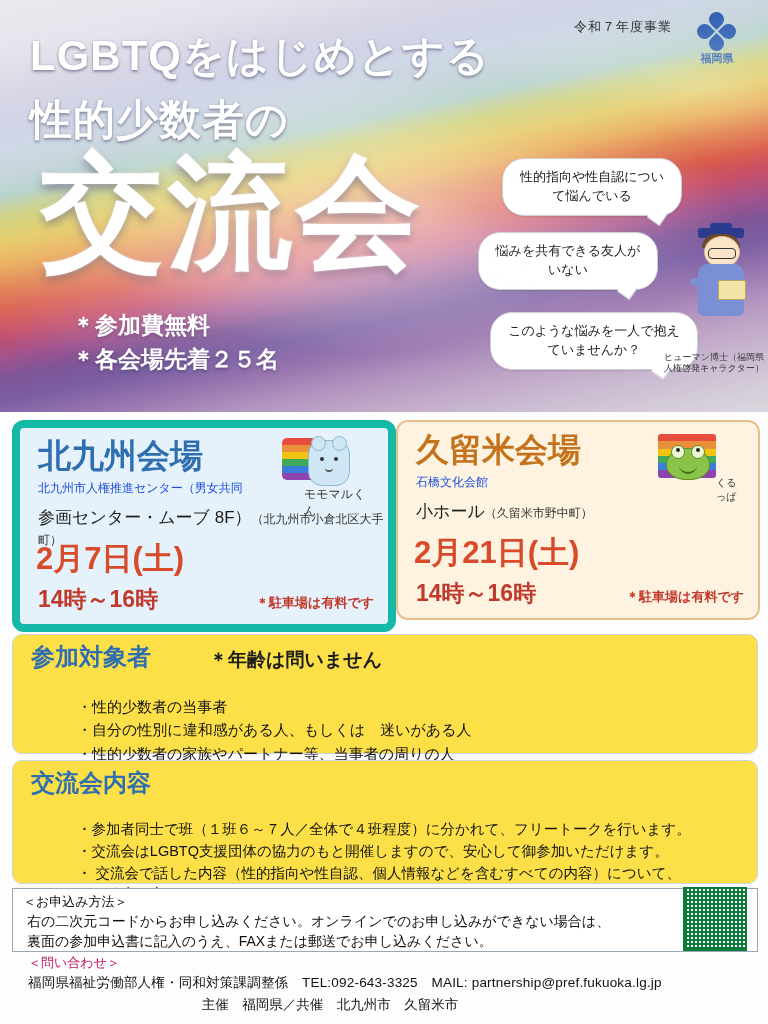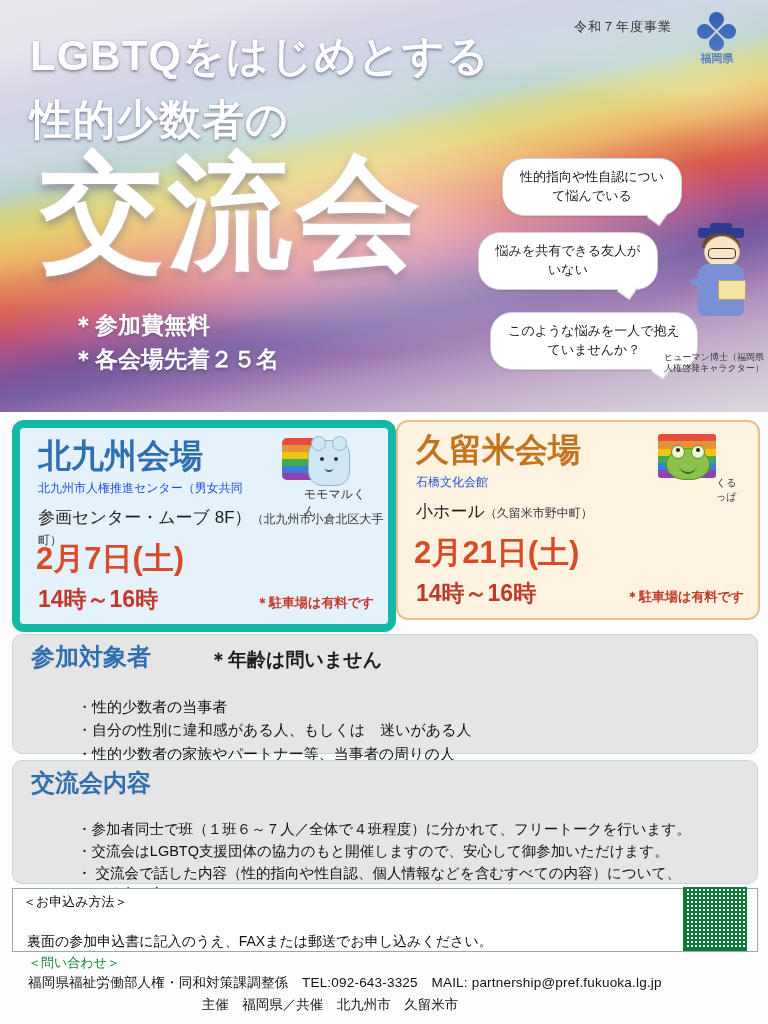--- a/index.html
+++ b/index.html
@@ -174,21 +174,21 @@
   .kuru .eye{position:absolute;top:-4px;width:12px;height:12px;background:#eaf7d5;border:1px solid #5d8f2a;border-radius:50%;}
   .kuru .eye.l{left:4px;}
   .kuru .eye.r{right:4px;}
   .kuru .pup{position:absolute;top:2px;left:4px;width:4px;height:4px;background:#222;border-radius:50%;}
   .kuru .mouth{position:absolute;left:12px;top:16px;width:18px;height:7px;border-bottom:2px solid #3e6c18;border-radius:0 0 12px 12px;}
   .kuru-name{position:absolute;left:64px;top:44px;font-size:10px;color:#333;}
 
   
   .section{
     position:absolute;left:12px;width:744px;border-radius:10px;border:1px solid #c9d4e2;
-    background:#e5e5e5;
+    background:#fde047;
   }
   .sec-target{top:634px;height:118px;}
   .sec-content{top:760px;height:122px;}
   .sec-head{
     position:absolute;left:18px;top:6px;font-size:24px;font-weight:bold;color:#2f6fb0;
   }
   .sec-note{
     position:absolute;left:196px;top:12px;font-size:19px;font-weight:bold;color:#1d1d1d;
   }
   .bullets{position:absolute;left:38px;top:44px;right:16px;}
@@ -211,21 +211,21 @@
     position:absolute;right:10px;top:-2px;width:60px;height:60px;background:#fff;
     background-image:
       linear-gradient(90deg,#0b7a3b 25%,transparent 25%,transparent 50%,#0b7a3b 50%,#0b7a3b 75%,transparent 75%),
       linear-gradient(0deg,#0b7a3b 25%,transparent 25%,transparent 50%,#0b7a3b 50%,#0b7a3b 75%,transparent 75%);
     background-size:8px 8px,8px 8px;
     border:2px solid #0b7a3b;
   }
 
   
   .footer{position:absolute;left:0;top:954px;width:768px;}
-  .f1{position:absolute;left:28px;top:0;font-size:13px;color:#15803d;}
+  .f1{position:absolute;left:28px;top:0;font-size:13px;color:#be185d;}
   .f2{position:absolute;left:28px;top:20px;font-size:13.5px;color:#111;letter-spacing:0.2px;}
   .f3{position:absolute;left:0;top:42px;width:660px;text-align:center;font-size:13.5px;color:#111;}
 </style>
 </head>
 <body>
 
 <div class="page">
 
   <div class="hero">
     <div class="fy-label">令和７年度事業</div>
@@ -348,20 +348,21 @@
       <li>交流会はLGBTQ支援団体の協力のもと開催しますので、安心して御参加いただけます。</li>
       <li>
         <span>交流会で話した内容（性的指向や性自認、個人情報などを含むすべての内容）について、</span>
         <span class="cont-indent">秘密は守られます。</span>
       </li>
     </ul>
   </div>
 
   <div class="applybox">
     <div class="apply-title">＜お申込み方法＞</div>
+    <div class="apply-l1">右の二次元コードからお申し込みください。オンラインでのお申し込みができない場合は、</div>
     <div class="apply-l2">裏面の参加申込書に記入のうえ、FAXまたは郵送でお申し込みください。</div>
     <div class="qr"></div>
   </div>
 
   <div class="footer">
     <div class="f1">＜問い合わせ＞</div>
     <div class="f2">福岡県福祉労働部人権・同和対策課調整係　TEL:092-643-3325　MAIL: partnership@pref.fukuoka.lg.jp</div>
     <div class="f3">主催　福岡県／共催　北九州市　久留米市</div>
   </div>
 

